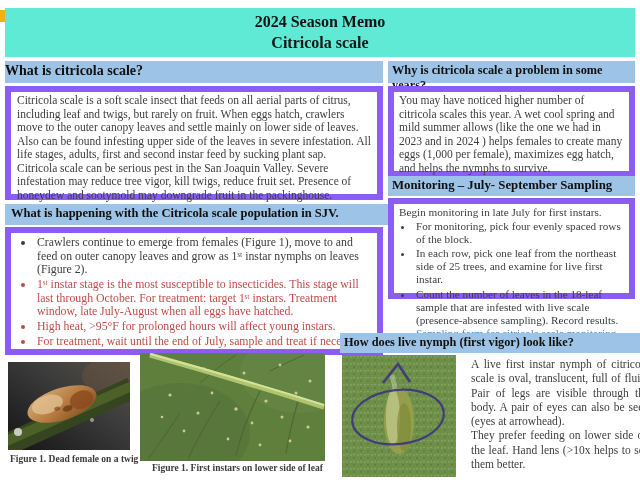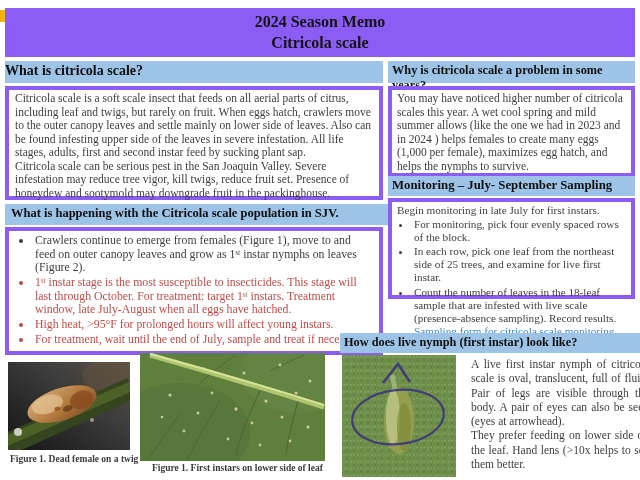--- a/index.html
+++ b/index.html
@@ -3,30 +3,30 @@
 <meta charset="utf-8">
 <style>
   html,body{margin:0;padding:0;}
   body{
     width:640px;height:480px;position:relative;background:#ffffff;
     font-family:"Liberation Serif","DejaVu Serif",serif;
     color:#3d3d3d;overflow:hidden;
   }
   .abs{position:absolute;box-sizing:border-box;}
   
-  .header-bar{left:5px;top:8px;width:630px;height:49px;background:#8b5cf6;
+  .header-bar{left:5px;top:8px;width:630px;height:49px;background:#5eead4;
     text-align:center;padding-top:3px;}
   .header-bar .t1,.header-bar .t2{font-weight:bold;font-size:16px;line-height:21px;color:#141414;}
   .corner-accent{left:0;top:10px;width:5px;height:12px;background:#EFB310;}
   
   .band{background:#9DC3E6;color:#101010;font-weight:bold;}
   .band-center{text-align:left;}
   .band-pad{padding:2px 6px 0 6px;}
   
-  .tbox{background:#ffffff;border:4px solid #8b5cf6;padding:2px 6px;}
+  .tbox{background:#ffffff;border:6px solid #8b5cf6;padding:2px 6px;}
   .body-txt{font-size:11.5px;line-height:1.18;color:#3d3d3d;}
   .body-txt p{margin:0;}
   ul.blt{margin:1px 0 0 0;padding-left:18px;}
   ul.blt li{margin:0 0 1px 0;padding-left:2px;}
   .alert{color:#BE4B48;}
   a.samp-link{color:#4189C7;text-decoration:underline;cursor:pointer;}
   .justify{text-align:justify;margin-left:11px;}
   .fig-caption{font-size:9.5px;font-weight:bold;color:#3a3a3a;line-height:1.1;}
   svg{display:block;}
 </style>
@@ -145,21 +145,21 @@
   <p>Begin monitoring in late July for first instars.</p>
   <ul class="blt" style="padding-left:15px;">
     <li>For monitoring, pick four evenly spaced rows of the block.</li>
     <li>In each row, pick one leaf from the northeast side of 25 trees, and examine for live first instar.</li>
     <li><span>Count the number of leaves in the 18-leaf sample that are infested with live scale (presence-absence sampling). Record results.</span><br>
       <a class="samp-link">Sampling form for citricola scale monitoring.</a>
     </li>
   </ul>
 </div>
 
-<div class="abs band band-pad" style="left:340px;top:333px;width:300px;height:20px;font-size:12.3px;padding-left:4px;z-index:3;">How does live nymph (first instar) look like?</div>
+<div class="abs band band-pad" style="left:340px;top:333px;width:300px;height:20px;font-size:12.3px;padding-left:4px;z-index:3;">How does live nymph (first vigor) look like?</div>
 
 <div class="abs" style="left:342px;top:355px;width:114px;height:122px;z-index:2;">
   <svg width="114" height="122" viewBox="0 0 114 122">
     <defs>
       <pattern id="speck" width="7" height="7" patternUnits="userSpaceOnUse">
         <rect width="7" height="7" fill="#6e8f4a"></rect>
         <circle cx="2" cy="2" r="1" fill="#82a35c"></circle>
         <circle cx="5" cy="5" r="1" fill="#5c7c3d"></circle>
         <circle cx="5" cy="1.5" r="0.7" fill="#93b06c"></circle>
       </pattern>

